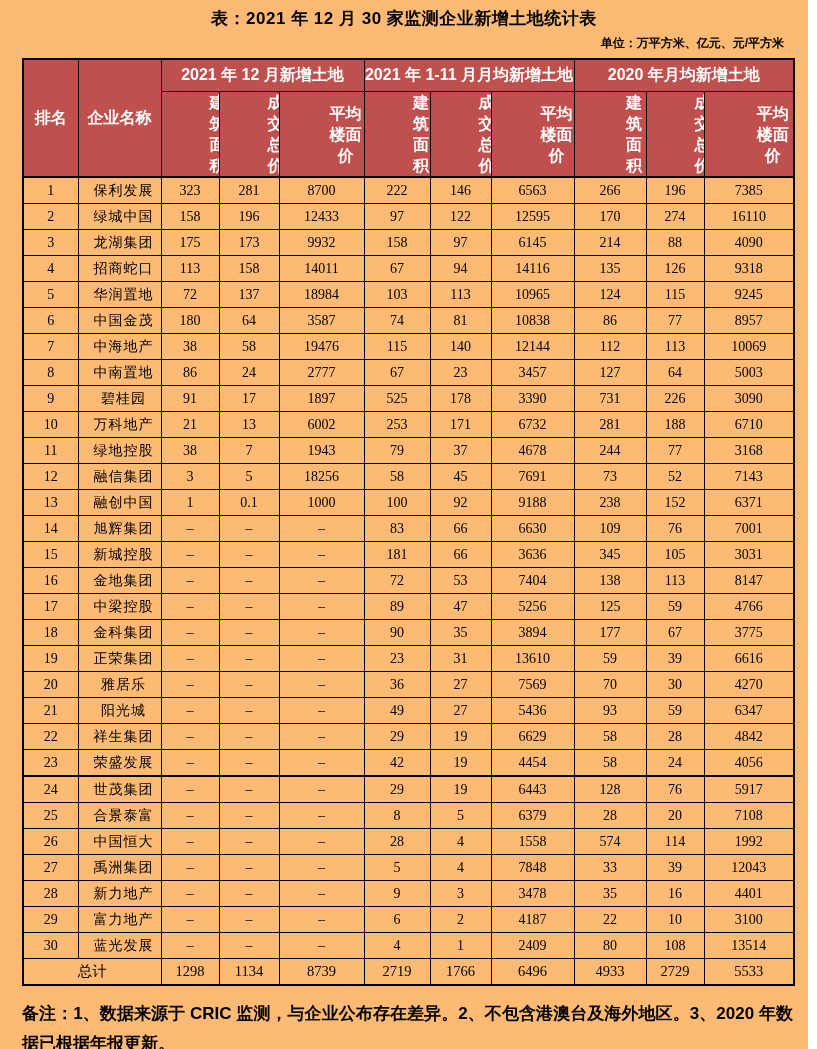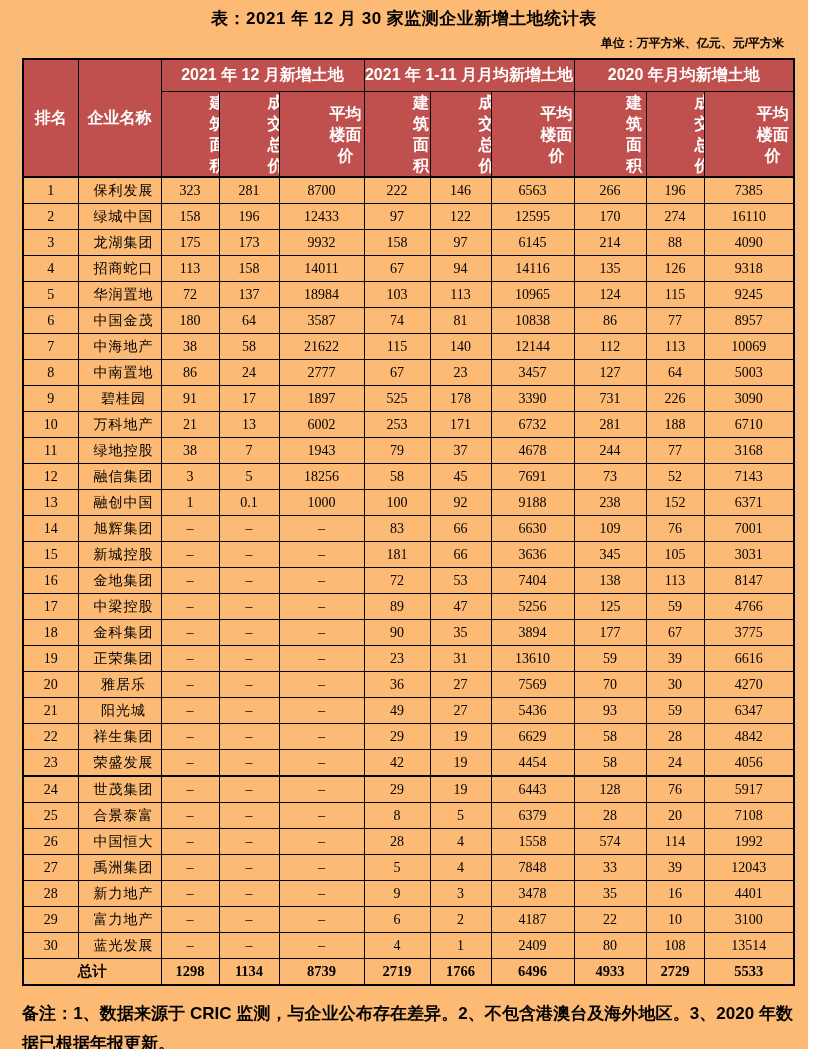--- a/index.html
+++ b/index.html
@@ -30,21 +30,21 @@
   }
   tr.group-row th { height:31px; }
   tr.sub-row th { height:46px; line-height:21px; white-space:pre-line; border-bottom-width:2px;padding-left:48px; }
   thead th[rowspan] { border-bottom-width:2px; }
   tbody td {
     height:25px; font-size:14px;
     font-family:"Liberation Serif", serif;
   }
   tbody td.company-cell { font-size:14px; letter-spacing:1px;padding-left:8px; }
   tr.thick-bottom td { border-bottom:2px solid #000; }
-  tr.total-row td { font-weight:bold; font-size:14.5px; }
+  tr.total-row td { font-weight:normal; font-size:14.5px; }
   .note {
     margin:13px 0 0 22px; width:771px;
     font-size:17px; font-weight:600; line-height:30px;
     text-align:justify;
   }
   .source {
     margin-top:8px; padding-right:24px; text-align:left;
     font-size:10px; font-weight:800;
   }
   .dash-v {
@@ -181,21 +181,21 @@
           <td>10838</td>
           <td>86</td>
           <td>77</td>
           <td>8957</td>
         </tr>
         <tr>
           <td>7</td>
           <td class="company-cell">中海地产</td>
           <td>38</td>
           <td>58</td>
-          <td>21622</td>
+          <td>19476</td>
           <td>115</td>
           <td>140</td>
           <td>12144</td>
           <td>112</td>
           <td>113</td>
           <td>10069</td>
         </tr>
         <tr>
           <td>8</td>
           <td class="company-cell">中南置地</td>

